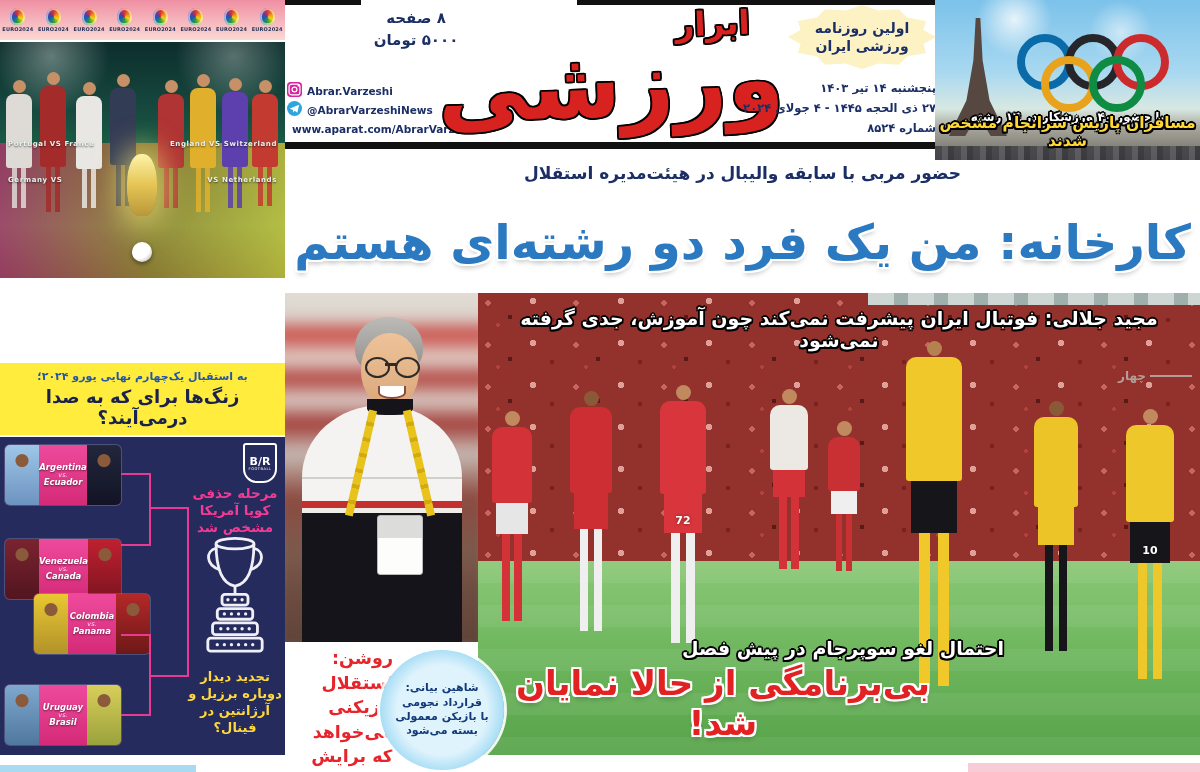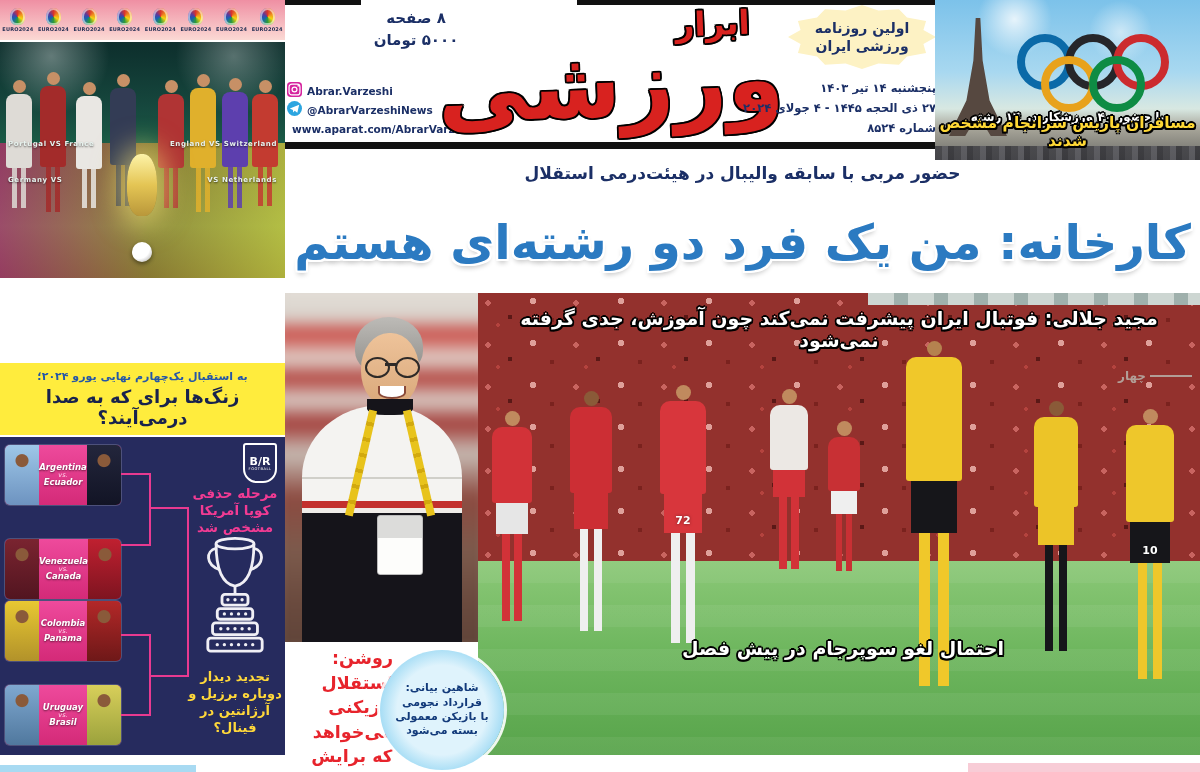--- a/index.html
+++ b/index.html
@@ -271,21 +271,21 @@
     </div>
     <div class="copa-card" style="top:78px;margin-top:24px;">
       <div class="copa-photo" style="--p:linear-gradient(180deg,#7a2430,#521520);"></div>
       <div class="copa-names">
         <span class="t">Venezuela</span>
         <span class="v">vs.</span>
         <span class="t">Canada</span>
       </div>
       <div class="copa-photo" style="--p:linear-gradient(180deg,#c02030,#7e1420);"></div>
     </div>
-    <div class="copa-card" style="top:164px;">
+    <div class="copa-card" style="top:157px;margin-left:29px;">
       <div class="copa-photo" style="--p:linear-gradient(180deg,#e8c832,#b2922a);"></div>
       <div class="copa-names">
         <span class="t">Colombia</span>
         <span class="v">vs.</span>
         <span class="t">Panama</span>
       </div>
       <div class="copa-photo" style="--p:linear-gradient(180deg,#b32828,#6e1818);"></div>
     </div>
     <div class="copa-card" style="top:248px;">
       <div class="copa-photo" style="--p:linear-gradient(180deg,#7fa8d0,#50789e);"></div>
@@ -368,21 +368,21 @@
       <span class="ring" style="left:130px;top:34px;border-color:#26262a;"></span>
       <span class="ring" style="left:178px;top:34px;border-color:#cc2b2e;"></span>
       <span class="ring" style="left:106px;top:56px;border-color:#e8a21c;"></span>
       <span class="ring" style="left:154px;top:56px;border-color:#0e8c44;"></span>
     </div>
     <div class="crowdline"></div>
     <div class="ptxt1 rtl ctr ob">با حضور ۴۰ ورزشکار در ۱۴ رشته</div>
     <div class="ptxt2 rtl ctr ob">مسافران پاریس سرانجام مشخص شدند</div>
   </div>
 
-  <div id="lead-kicker" class="abs rtl ctr navy">حضور مربی با سابقه والیبال در هیئت‌درمی استقلال</div>
+  <div id="lead-kicker" class="abs rtl ctr navy">حضور مربی با سابقه والیبال در هیئت‌مدیره استقلال</div>
   <div id="lead-headline" class="abs rtl ctr ow">کارخانه: من یک فرد دو رشته‌ای هستم</div>
 
   <div id="coach" class="abs">
     <div class="blur"></div>
     <div class="hair"></div>
     <div class="face"></div>
     <span class="gl" style="left:80px;"></span>
     <span class="gl" style="left:110px;"></span>
     <div class="bridge"></div>
     <div class="smile"></div>
@@ -448,20 +448,21 @@
         <i class="legs"></i>
         <b class="num">10</b>
       </div>
 
     <div id="jalali" class="abs rtl ctr ob">مجید جلالی: فوتبال ایران پیشرفت نمی‌کند چون آموزش، جدی گرفته نمی‌شود</div>
     <div id="watermark" class="abs rtl">
         <i></i>
         <span>چهار</span>
       </div>
     <div id="sc-kicker" class="abs rtl ctr ob">احتمال لغو سوپرجام در پیش فصل</div>
+    <div id="sc-headline" class="abs rtl ctr ow">بی‌برنامگی از حالا نمایان شد!</div>
   </div>
 
   <div id="roshan" class="abs rtl">
     <div>روشن: استقلال</div>
     <div>بازیکنی</div>
     <div>می‌خواهد</div>
     <div>که برایش</div>
     <div>جان بدهد</div>
   </div>
 

